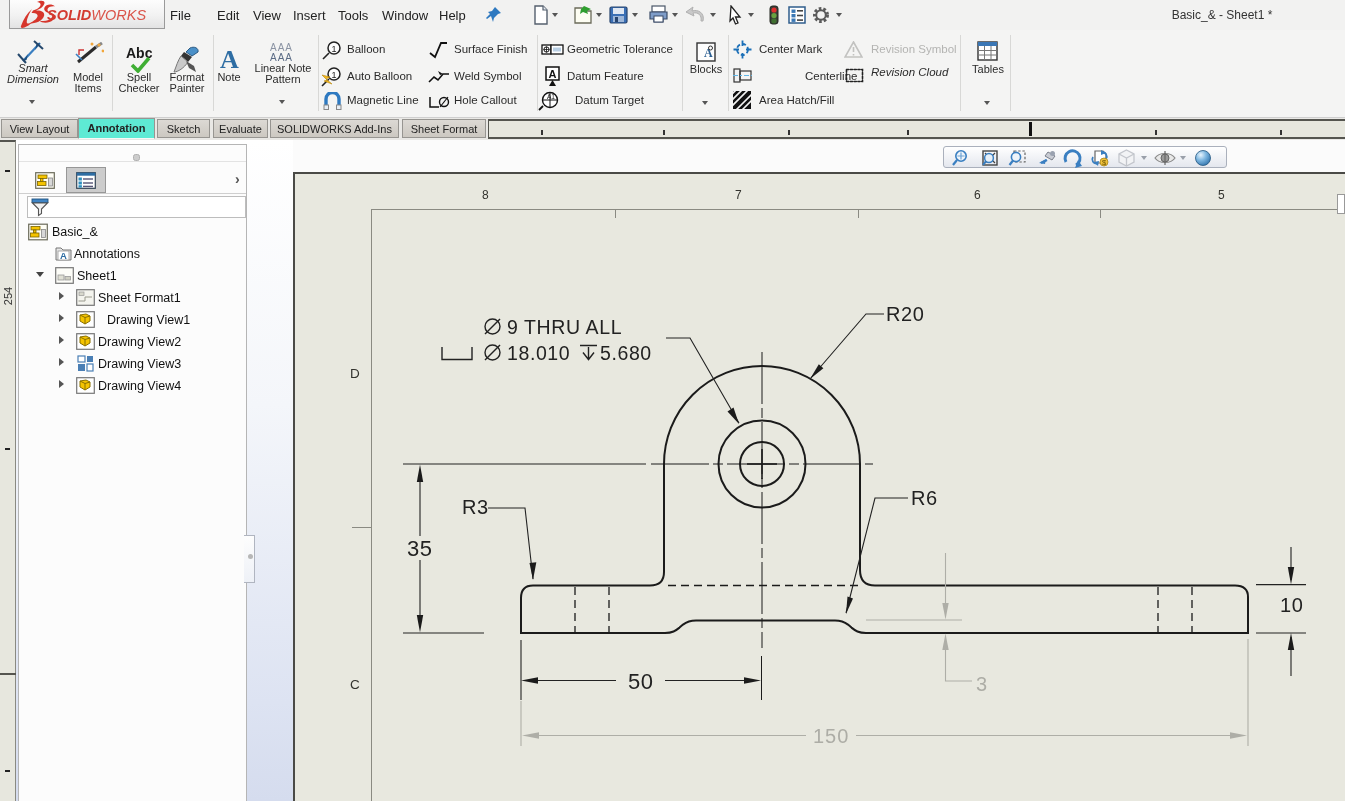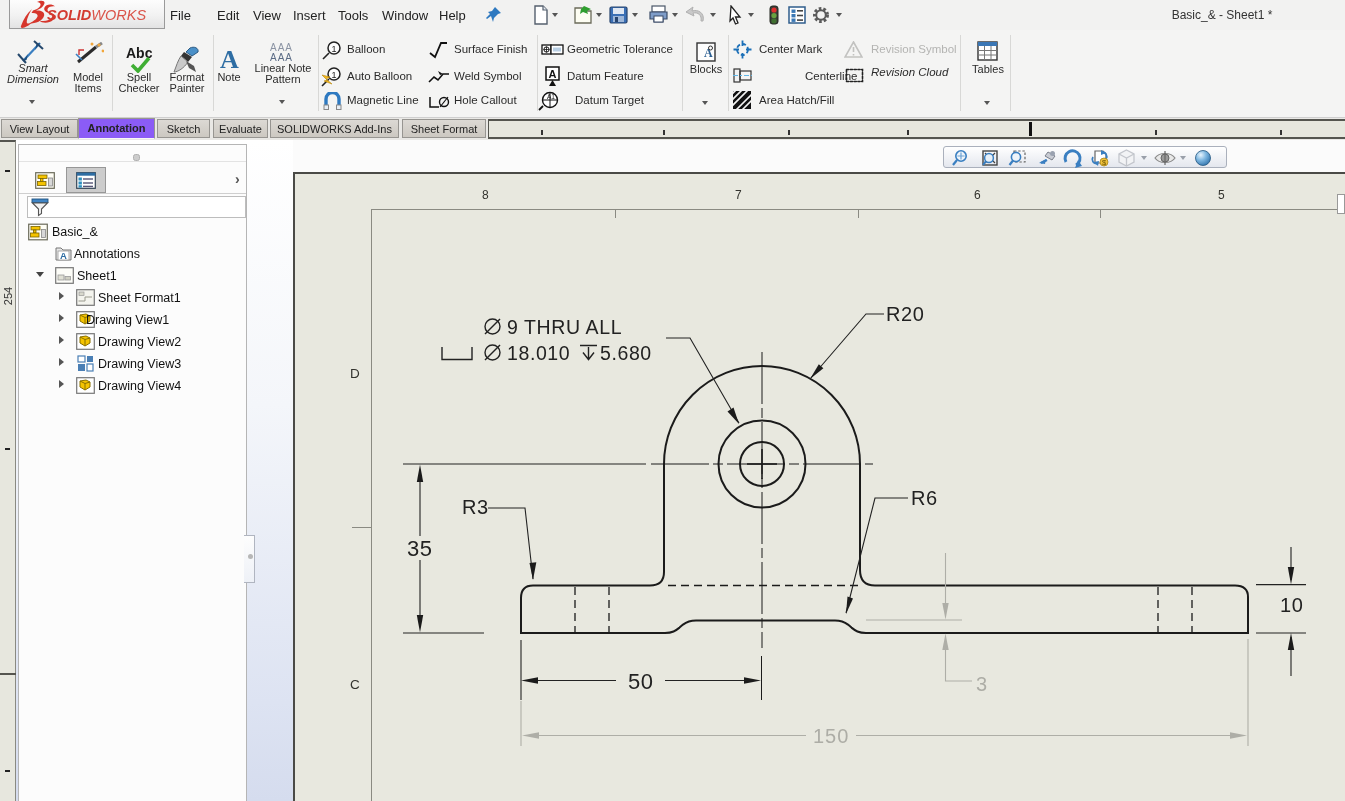--- a/index.html
+++ b/index.html
@@ -15,21 +15,21 @@
   #title{top:8px;left:1122px;width:200px;text-align:center;font-size:12px;color:#333;}
   
   #ribbon{left:0;top:30px;width:1345px;height:88px;background:#f4f4f3;border-bottom:1px solid #cfcfcf;box-sizing:border-box;}
   .rsep{top:5px;height:76px;width:1px;background:#d8d8d6;}
   .rlabel{font-size:11px;color:#2b2b2b;text-align:center;line-height:11px;}
   .rowlabel{font-size:11.5px;color:#2b2b2b;}
   .gray{color:#b4b4b2 !important;}
   
   #tabrow{left:0;top:118px;width:1345px;height:27px;background:#e9e8e5;}
   .tab{top:1px;height:19px;background:linear-gradient(180deg,#dcd9d4,#ccc8c1);border:1px solid #979591;font-size:11px;color:#222;text-align:center;line-height:19px;box-sizing:border-box;}
-  .tab.active{background:#8b5cf6;border-bottom:1px solid #f8f8f7;font-weight:bold;height:21px;top:0px;}
+  .tab.active{background:#5eead4;border-bottom:1px solid #f8f8f7;font-weight:bold;height:21px;top:0px;}
   #beigestrip{left:488px;top:1px;width:857px;height:20px;background:#e7e7de;border-top:2px solid #55554f;border-bottom:2px solid #55554f;border-left:1px solid #55554f;box-sizing:border-box;}
   .btick{top:9px;width:1.5px;height:5px;background:#333;}
   
   #viewport{left:0;top:140px;width:1345px;height:661px;background:#fbfbfb;}
   #leftstrip{left:0;top:0;width:16px;height:661px;background:#e7e7de;border-top:2px solid #55554f;border-right:1px solid #8a8a82;box-sizing:border-box;}
   #gradstrip{left:16px;top:0;width:277px;height:661px;background:linear-gradient(180deg,#ffffff 0%,#f4f6fa 40%,#dde3f2 85%,#d5dcee 100%);}
   #paper{left:293px;top:32px;width:1052px;height:629px;background:#e8e8df;border-top:2px solid #4a4a46;border-left:2px solid #4a4a46;box-sizing:border-box;}
   .zonenum{font-size:12px;color:#33332e;}
   
   #panel{left:18px;top:4px;width:229px;height:657px;background:#fcfcfc;border:1px solid #b5b5b5;border-bottom:none;box-sizing:border-box;}
@@ -457,21 +457,21 @@
         <path d="M2.5 12 H9 V8 H16" stroke="#9a9a8e" stroke-width="1" fill="none"></path>
         <rect x="3" y="3" width="5" height="3.5" fill="#d8d8cc" stroke="#999" stroke-width="0.7"></rect>
       </svg>
       <span class="abs treetext" style="left:79px;top:146px;">Sheet Format1</span>
       <div class="abs" style="left:40px;top:169px;width:0;height:0;border-top:4px solid transparent;border-bottom:4px solid transparent;border-left:5px solid #555;"></div>
       <svg class="abs dvicon" style="left:57px;top:166px" width="19" height="17" viewBox="0 0 19 17">
         <rect x="0.7" y="0.7" width="17.6" height="15.6" fill="#fff" stroke="#777" stroke-width="1.2"></rect>
         <path d="M4 4 L10 3 L14 5 L14 10 L9 13 L4 10 Z" fill="#f5c400" stroke="#8a7000" stroke-width="1"></path>
         <path d="M4 4 L9 6.5 L14 5 M9 6.5 L9 13" fill="none" stroke="#8a7000" stroke-width="1"></path>
       </svg>
-      <span class="abs treetext" style="left:67px;top:168px;">Drawing View1</span>
+      <span class="abs treetext" style="left:88px;top:168px;">Drawing View1</span>
       <div class="abs" style="left:40px;top:191px;width:0;height:0;border-top:4px solid transparent;border-bottom:4px solid transparent;border-left:5px solid #555;"></div>
       <svg class="abs dvicon" style="left:57px;top:188px" width="19" height="17" viewBox="0 0 19 17">
         <rect x="0.7" y="0.7" width="17.6" height="15.6" fill="#fff" stroke="#777" stroke-width="1.2"></rect>
         <path d="M4 4 L10 3 L14 5 L14 10 L9 13 L4 10 Z" fill="#f5c400" stroke="#8a7000" stroke-width="1"></path>
         <path d="M4 4 L9 6.5 L14 5 M9 6.5 L9 13" fill="none" stroke="#8a7000" stroke-width="1"></path>
       </svg>
       <span class="abs treetext" style="left:79px;top:190px;">Drawing View2</span>
       <div class="abs" style="left:40px;top:213px;width:0;height:0;border-top:4px solid transparent;border-bottom:4px solid transparent;border-left:5px solid #555;"></div>
       <svg class="abs" style="left:57px;top:210px" width="19" height="17" viewBox="0 0 19 17">
         <rect x="2" y="1" width="7" height="6" fill="#fff" stroke="#4a7fb5" stroke-width="1.2"></rect>

